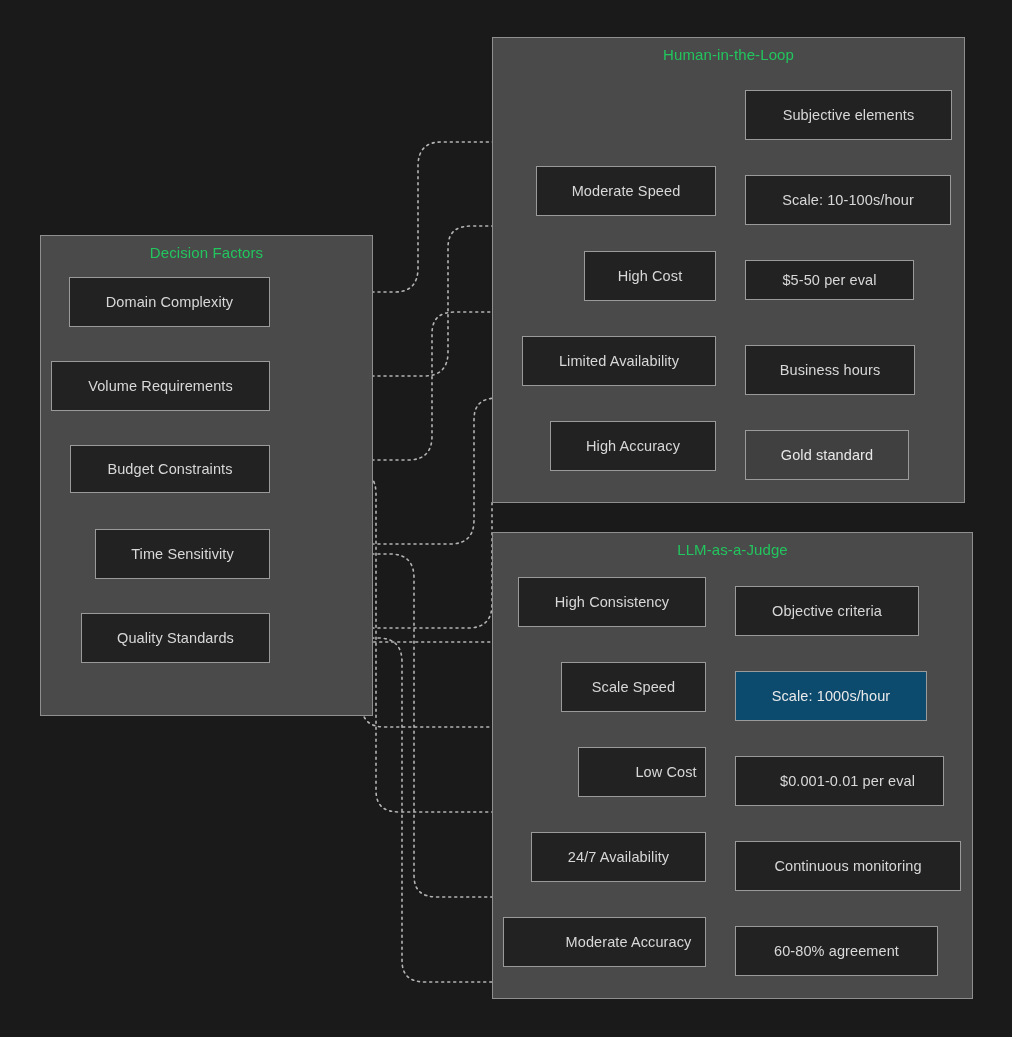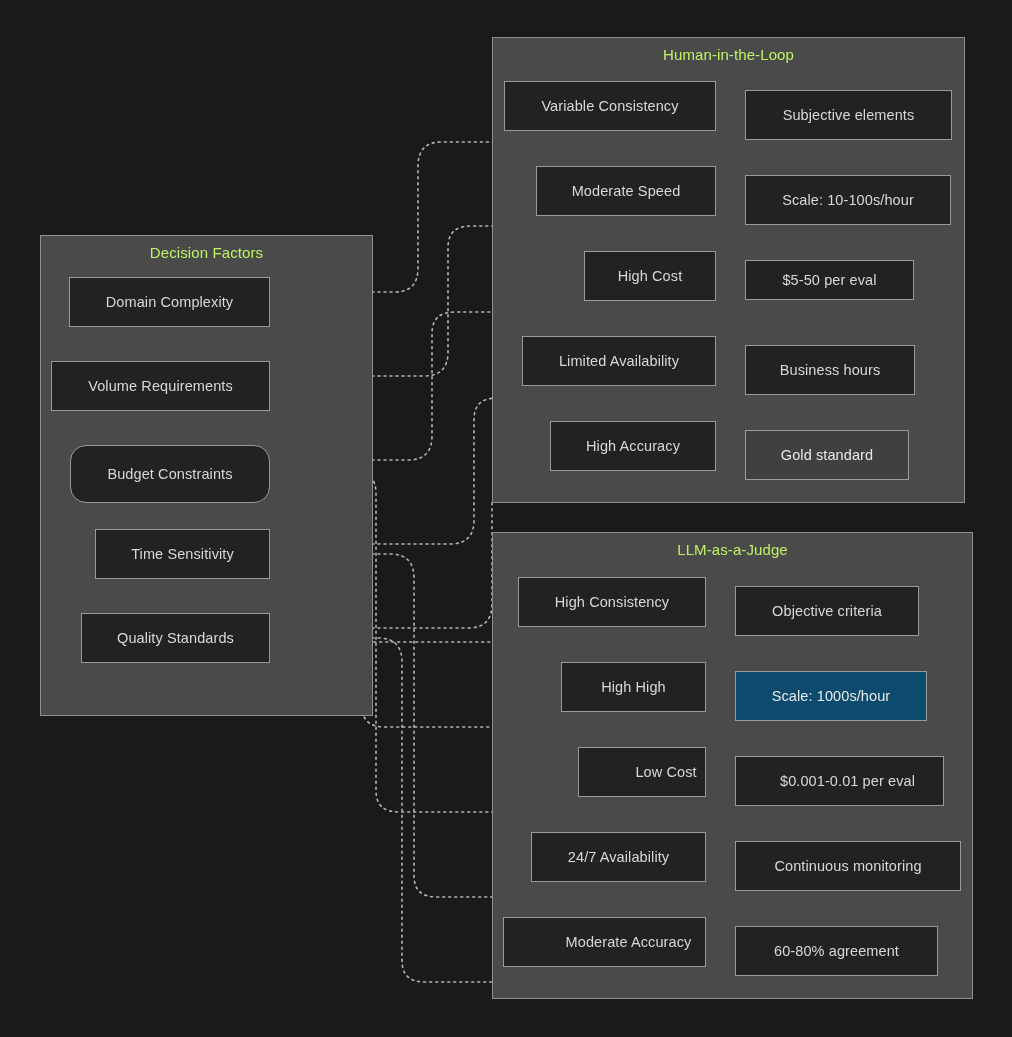--- a/index.html
+++ b/index.html
@@ -31,21 +31,21 @@
     background: #4a4a4a;
     border: 1px solid #8f8f8f;
     box-sizing: border-box;
   }
   .cluster-title {
     position: absolute;
     left: 0;
     right: 0;
     top: 8px;
     text-align: center;
-    color: #bef264;
+    color: #22c55e;
     font-size: 15px;
     line-height: 18px;
     letter-spacing: 0.1px;
     white-space: nowrap;
   }
   .node {
     position: absolute;
     box-sizing: border-box;
     background: #222222;
     border: 1px solid #9a9a9a;
@@ -144,37 +144,34 @@
   <div class="cluster" style="left:40px; top:235px; width:333px; height:481px;">
     <div class="cluster-title">Decision Factors</div>
   </div>
 
   <div class="node" style="left:69px; top:277px; width:201px; height:50px;">
     <span>Domain Complexity</span>
   </div>
   <div class="node" style="left:51px; top:361px; width:219px; height:50px;">
     <span>Volume Requirements</span>
   </div>
-  <div class="node" style="left:70px; top:445px; width:200px; height:58px;border-radius:16px;">
+  <div class="node" style="left:70px; top:445px; width:200px; height:48px;">
     <span>Budget Constraints</span>
   </div>
   <div class="node" style="left:95px; top:529px; width:175px; height:50px;">
     <span>Time Sensitivity</span>
   </div>
   <div class="node" style="left:81px; top:613px; width:189px; height:50px;">
     <span>Quality Standards</span>
   </div>
 
   <div class="cluster" style="left:492px; top:37px; width:473px; height:466px;">
     <div class="cluster-title">Human-in-the-Loop</div>
   </div>
 
-  <div class="node" style="left:504px; top:81px; width:212px; height:50px;">
-    <span>Variable Consistency</span>
-  </div>
   <div class="node" style="left:536px; top:166px; width:180px; height:50px;">
     <span>Moderate Speed</span>
   </div>
   <div class="node" style="left:584px; top:251px; width:132px; height:50px;">
     <span>High Cost</span>
   </div>
   <div class="node" style="left:522px; top:336px; width:194px; height:50px;">
     <span>Limited Availability</span>
   </div>
   <div class="node" style="left:550px; top:421px; width:166px; height:50px;">
@@ -198,21 +195,21 @@
   </div>
 
   <div class="cluster" style="left:492px; top:532px; width:481px; height:467px;">
     <div class="cluster-title">LLM-as-a-Judge</div>
   </div>
 
   <div class="node" style="left:518px; top:577px; width:188px; height:50px;">
     <span>High Consistency</span>
   </div>
   <div class="node" style="left:561px; top:662px; width:145px; height:50px;">
-    <span>High High</span>
+    <span>Scale Speed</span>
   </div>
   <div class="node" style="left:578px; top:747px; width:128px; height:50px;padding-left:48px;">
     <span>Low Cost</span>
   </div>
   <div class="node" style="left:531px; top:832px; width:175px; height:50px;">
     <span>24/7 Availability</span>
   </div>
   <div class="node" style="left:503px; top:917px; width:203px; height:50px;padding-left:48px;">
     <span>Moderate Accuracy</span>
   </div>

